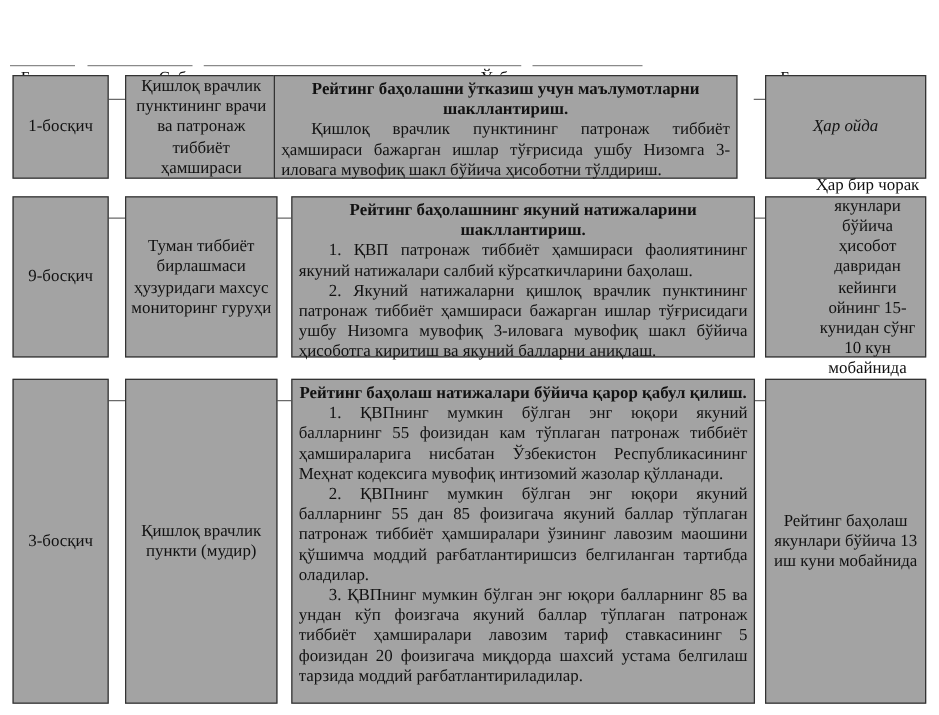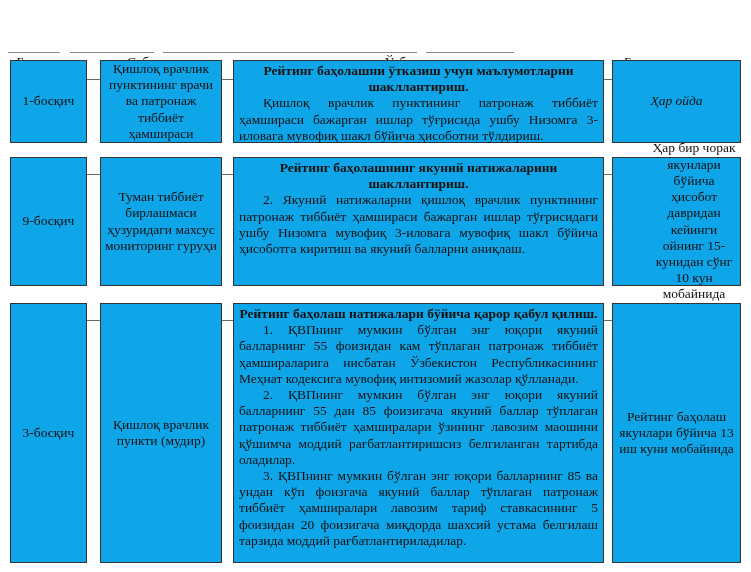--- a/index.html
+++ b/index.html
@@ -1,21 +1,21 @@
 <!DOCTYPE html>
 <html><head>
   <meta charset="utf-8">
   <style>
     html, body { margin: 0; padding: 0; background: #ffffff; }
     body { width: 751px; height: 572px; position: relative; overflow: hidden;
            font-family: "Liberation Serif", serif; color: #111; }
     .hdr { position: absolute; top: 0; height: 50px; display: flex; align-items: center;
            justify-content: center; text-align: center; font-weight: normal; font-size: 13.5px; line-height: 16px; margin-top: 37px; }
     .hdr-line { position: absolute; top: 52px; height: 1px; background: #8a8a8a; }
-    .box { position: absolute; border: 1.2px solid #333; box-sizing: border-box; background: #0ea5e9;
+    .box { position: absolute; border: 1.2px solid #333; box-sizing: border-box; background: #a3a3a3;
            display: flex; align-items: center; justify-content: center; text-align: center;
            font-size: 13.5px; line-height: 16.2px; padding: 2px 4px; }
     .box.tb { display: block; text-align: justify; padding: 2px 5px; font-size: 13.5px; line-height: 16.2px; }
     .tb .ttl { font-weight: bold; text-align: center; display: block; }
     .tb .para { display: block; text-indent: 24px; text-align: justify; }
     .conn { position: absolute; height: 1px; background: #6a6a6a; }
   </style>
 </head>
 <body>
 
@@ -32,40 +32,41 @@
 <div class="conn" style="left:86px;width:14px;top:79px;"></div>
 <div class="conn" style="left:221px;width:12px;top:79px;"></div>
 <div class="conn" style="left:603px;width:9px;top:79px;"></div>
 
 <div class="box" style="left:10px;top:60px;width:77px;height:83px;">
   <span>1-босқич</span>
 </div>
 <div class="box" style="left:100px;top:60px;width:122px;height:83px;">
   <span>Қишлоқ врачлик пунктининг врачи ва патронаж тиббиёт ҳамшираси</span>
 </div>
-<div class="box tb" style="left:233px;top:60px;width:371px;height:83px;">
+<div class="box tb" style="left:219px;top:60px;width:371px;height:83px;">
   <span class="ttl">Рейтинг баҳолашни ўтказиш учун маълумотларни шакллантириш.</span>
   <span class="para">Қишлоқ врачлик пунктининг патронаж тиббиёт ҳамшираси бажарган ишлар тўғрисида ушбу Низомга 3-иловага мувофиқ шакл бўйича ҳисоботни тўлдириш.</span>
 </div>
 <div class="box" style="left:612px;top:60px;width:129px;height:83px;font-style:italic;">
   <span>Ҳар ойда</span>
 </div>
 
 <div class="conn" style="left:86px;width:14px;top:174px;"></div>
 <div class="conn" style="left:221px;width:12px;top:174px;"></div>
 <div class="conn" style="left:603px;width:9px;top:174px;"></div>
 
 <div class="box" style="left:10px;top:157px;width:77px;height:129px;">
   <span>9-босқич</span>
 </div>
 <div class="box" style="left:100px;top:157px;width:122px;height:129px;">
   <span>Туман тиббиёт бирлашмаси ҳузуридаги махсус мониторинг гуруҳи</span>
 </div>
 <div class="box tb" style="left:233px;top:157px;width:371px;height:129px;">
   <span class="ttl">Рейтинг баҳолашнинг якуний натижаларини шакллантириш.</span>
+  <span class="para">1. ҚВП патронаж тиббиёт ҳамшираси фаолиятининг якуний натижалари салбий кўрсаткичларини баҳолаш.</span>
   <span class="para">2. Якуний натижаларни қишлоқ врачлик пунктининг патронаж тиббиёт ҳамшираси бажарган ишлар тўғрисидаги ушбу Низомга мувофиқ 3-иловага мувофиқ шакл бўйича ҳисоботга киритиш ва якуний балларни аниқлаш.</span>
 </div>
 <div class="box" style="left:612px;top:157px;width:129px;height:129px;padding-left:39px;">
   <span>Ҳар бир чорак якунлари бўйича ҳисобот давридан кейинги ойнинг 15-кунидан сўнг 10 кун мобайнида</span>
 </div>
 
 <div class="conn" style="left:86px;width:14px;top:320px;"></div>
 <div class="conn" style="left:221px;width:12px;top:320px;"></div>
 <div class="conn" style="left:603px;width:9px;top:320px;"></div>
 

